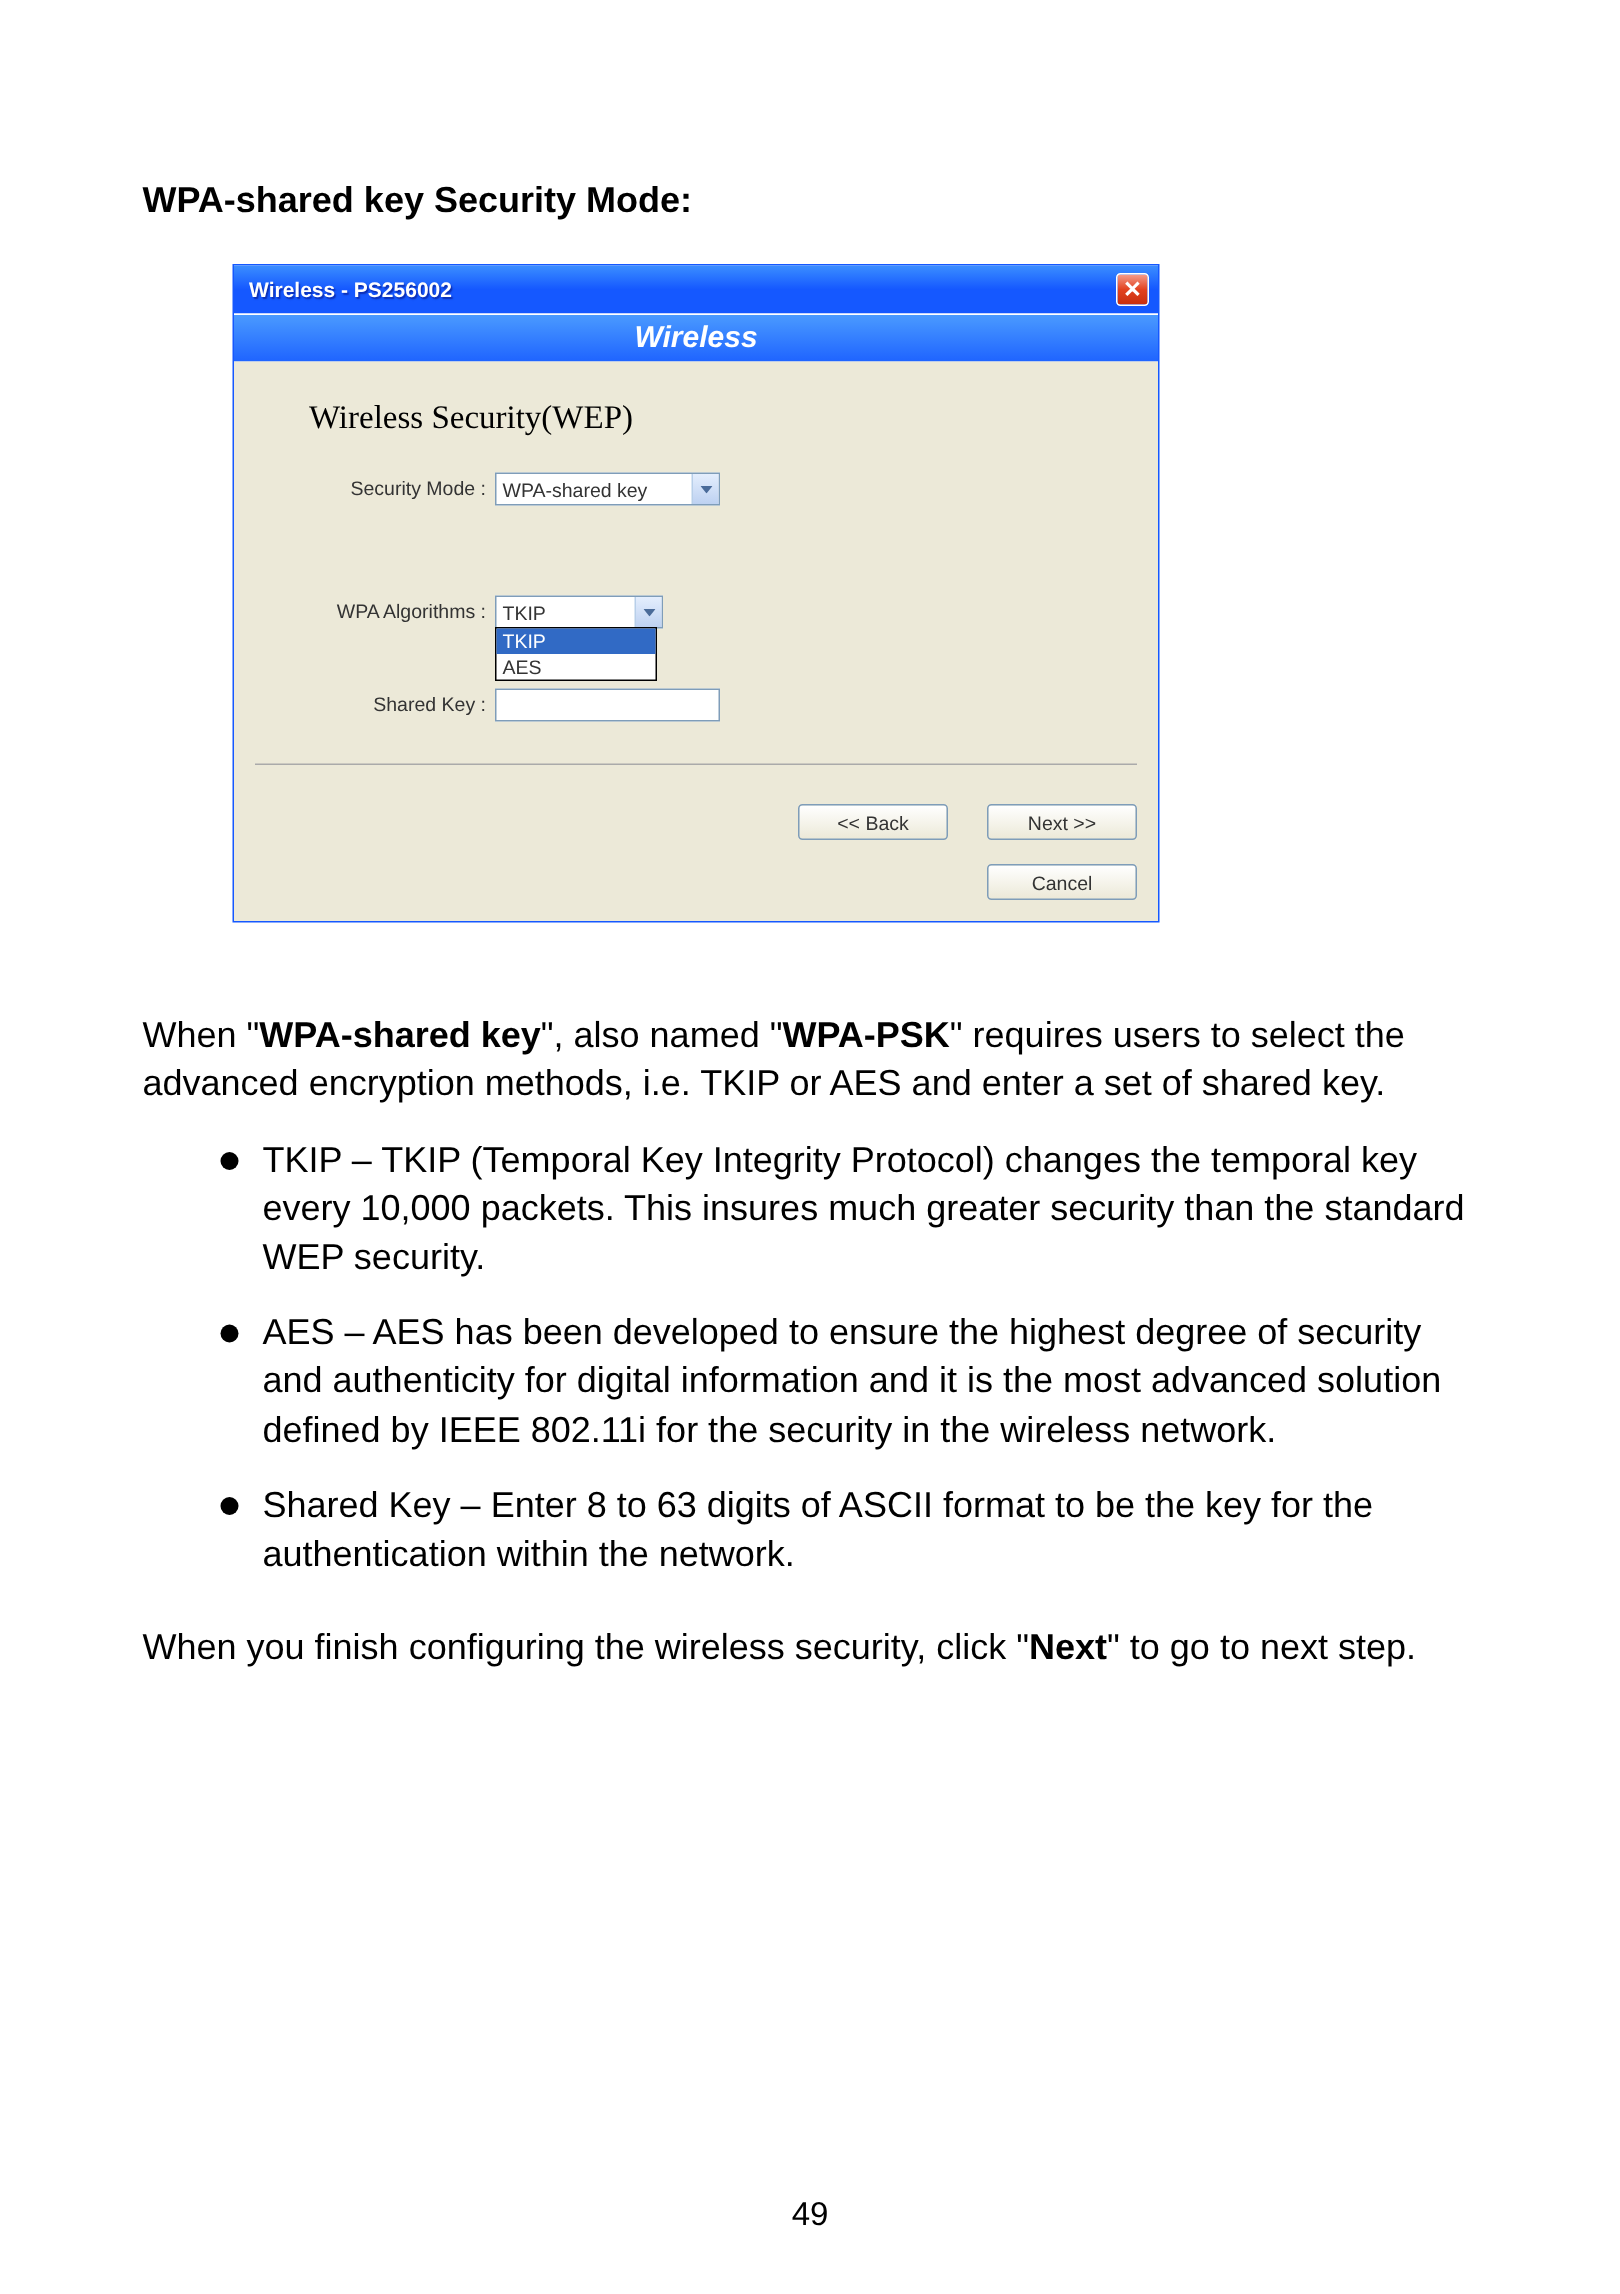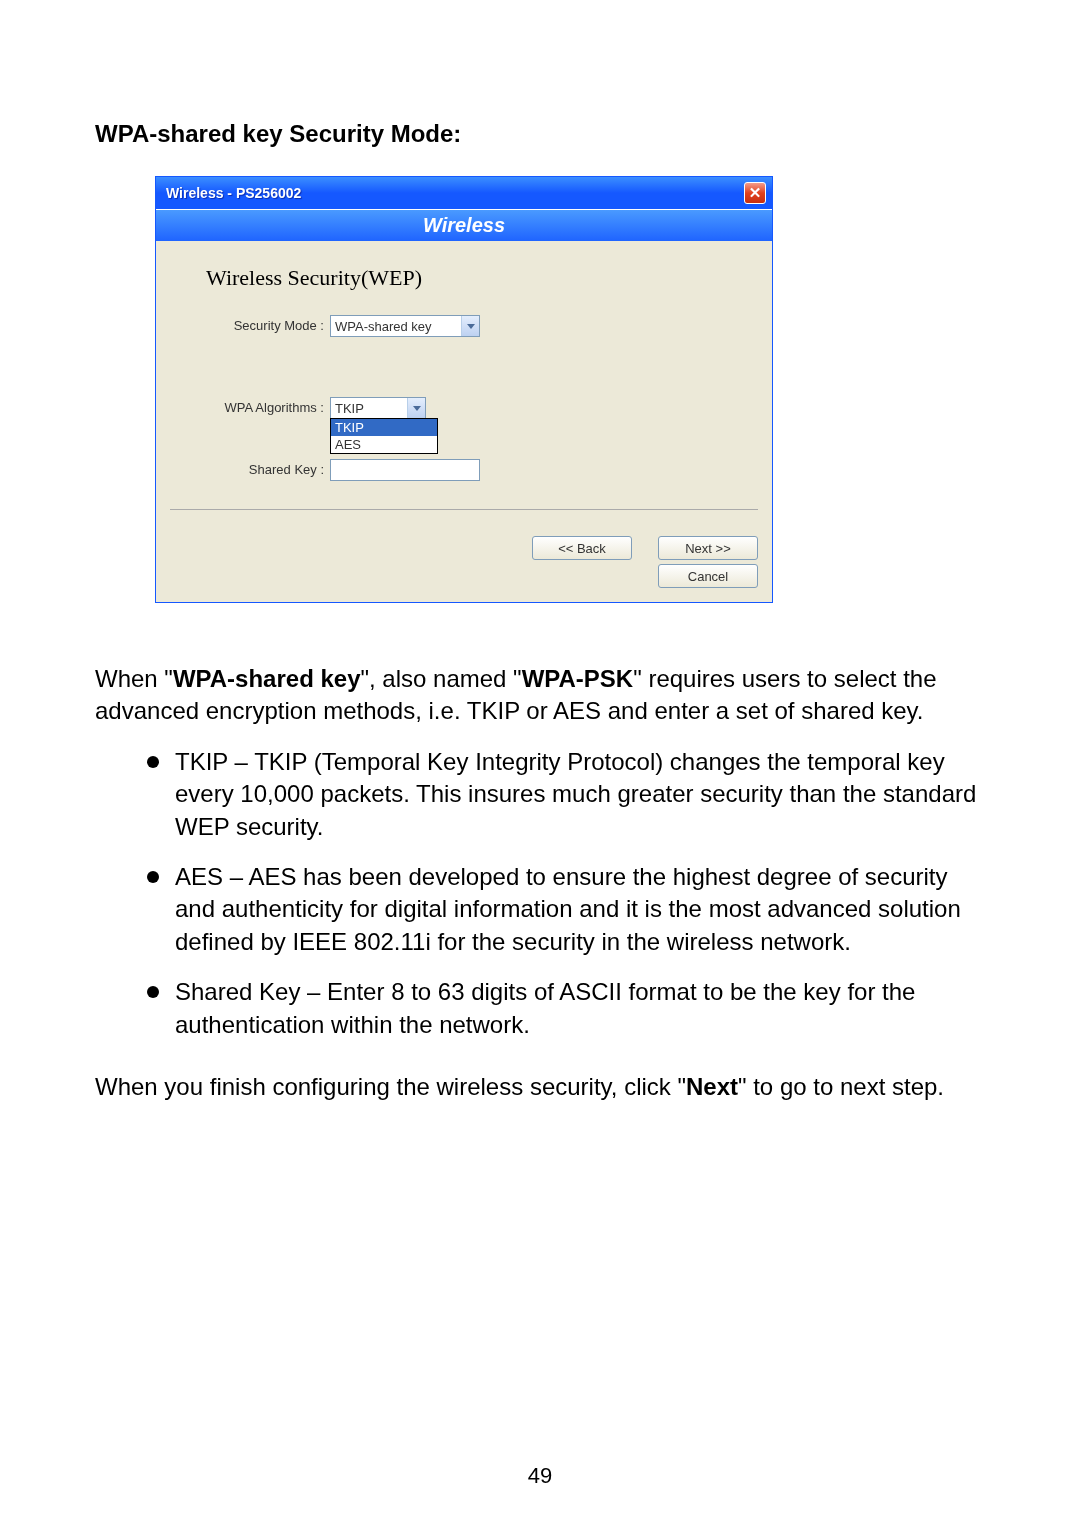--- a/index.html
+++ b/index.html
@@ -109,21 +109,21 @@
     .combo-arrow {
       width: 18px;
       height: 100%;
       background: linear-gradient(to bottom, #e4eefd 0%, #bdd1f1 100%);
       border-left: 1px solid #b8cfe9;
       display: flex;
       align-items: center;
       justify-content: center;
     }
     .combo-arrow svg { display: block; }
-    .small-combo { width: 96px; }
+    .small-combo { width: 112px; }
     .dropdown-list {
       position: absolute;
       top: 20px;
       left: -1px;
       width: 108px;
       background: #fff;
       border: 1px solid #000;
       z-index: 5;
     }
     .dropdown-item {
@@ -163,21 +163,21 @@
       border-radius: 3px;
       font-size: 13px;
       color: #333;
       display: flex;
       align-items: center;
       justify-content: center;
     }
     .cancel-row {
       display: flex;
       justify-content: flex-end;
-      margin-top: 4px;
+      margin-top: 16px;
     }
     .body-text {
       font-size: 24px;
       line-height: 1.35;
       margin-bottom: 18px;
     }
     .body-text .bold { font-weight: bold; }
     ul.bullet-list {
       list-style: none;
       margin: 10px 0 30px 72px;

